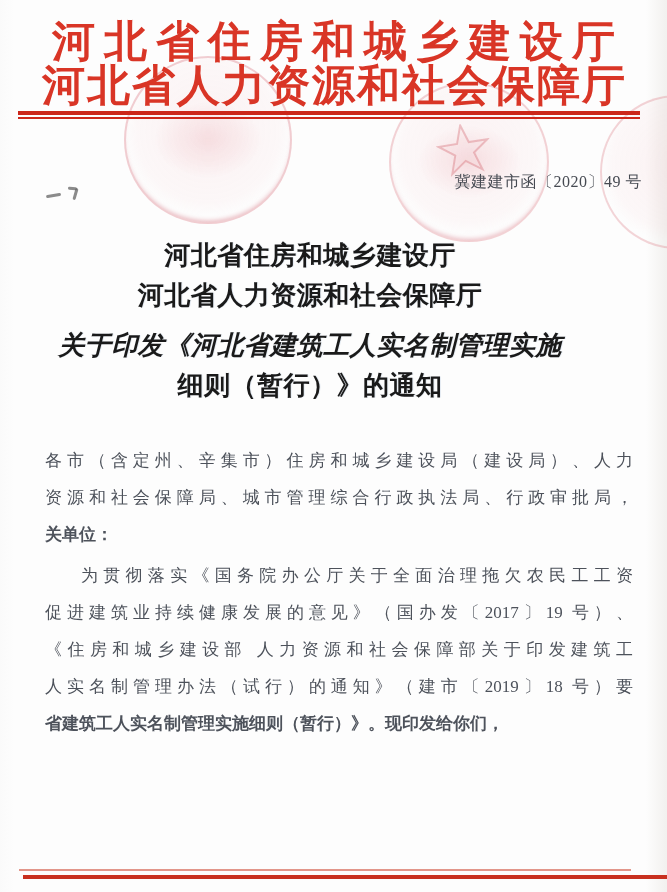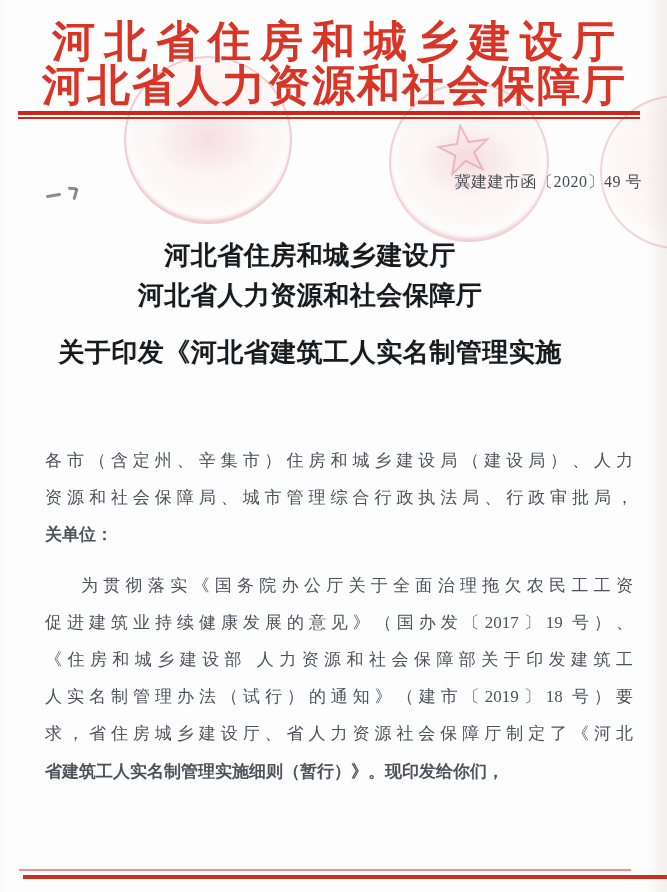--- a/index.html
+++ b/index.html
@@ -37,28 +37,28 @@
   .star{position:absolute;left:437px;top:124px;width:54px;height:52px;
     transform:rotate(-9deg);opacity:0.55;}
   
   .doc-number{position:absolute;top:172px;right:47px;
     font-size:16px;letter-spacing:0.5px;color:#464a52;white-space:nowrap;}
   
   .title-block{position:absolute;left:0;top:236px;width:620px;text-align:center;
     font-weight:bold;color:#1a1a1a;font-size:26px;line-height:40px;
     text-shadow:1px 0 0 rgba(130,160,200,0.18);}
   .title-line{letter-spacing:0.5px;white-space:nowrap;}
-  .title-line.gap{margin-top:17px;}
+  .title-line.gap{margin-top:10px;font-style:italic;}
   
   .body-block{position:absolute;left:45px;top:442px;width:588px;
     font-size:17px;color:#4d525b;}
   .bline{height:37.2px;line-height:37.2px;text-align:justify;text-align-last:justify;overflow:hidden;}
   .bline.end{text-align-last:left;font-weight:bold;}
   .bline.indent{text-indent:36px;}
-  .para2{margin-top:13px;}
+  .para2{margin-top:3px;}
   
   .pencil{position:absolute;background:#5a5a5a;opacity:0.7;border-radius:2px;}
   .pencil.m1{left:46px;top:194px;width:15px;height:2.5px;transform:rotate(-10deg);}
   .pencil.m2{left:68px;top:187px;width:9px;height:2.5px;transform:rotate(6deg);}
   .pencil.m3{left:74px;top:188px;width:2.5px;height:12px;transform:rotate(16deg);}
   
   .frule-thin{position:absolute;left:19px;top:869px;width:612px;height:2px;background:#e2968a;}
   .frule-thick{position:absolute;left:23px;top:875px;width:644px;height:4px;background:#c8301f;}
 </style>
 </head>
@@ -85,34 +85,34 @@
   <div class="pencil m1"></div>
   <div class="pencil m2"></div>
   <div class="pencil m3"></div>
 
   <div class="doc-number">冀建建市函〔2020〕49 号</div>
 
   <div class="title-block">
     <div class="title-line">河北省住房和城乡建设厅</div>
     <div class="title-line">河北省人力资源和社会保障厅</div>
     <div class="title-line gap">关于印发《河北省建筑工人实名制管理实施</div>
+    <div class="title-line">细则（暂行）》的通知</div>
   </div>
 
   <div class="body-block">
     <div>
       <div class="bline">各市（含定州、辛集市）住房和城乡建设局（建设局）、人力</div>
       <div class="bline">资源和社会保障局、城市管理综合行政执法局、行政审批局，</div>
       <div class="bline end">关单位：</div>
     </div>
     <div class="para2">
       <div class="bline indent">为贯彻落实《国务院办公厅关于全面治理拖欠农民工工资</div>
       <div class="bline">促进建筑业持续健康发展的意见》（国办发〔2017〕19 号）、</div>
       <div class="bline">《住房和城乡建设部 人力资源和社会保障部关于印发建筑工</div>
       <div class="bline">人实名制管理办法（试行）的通知》（建市〔2019〕18 号）要</div>
-      <div class="bline">求，省住房城乡建设厅、省人力资源社会保障厅制定了《河北</div>
       <div class="bline end">省建筑工人实名制管理实施细则（暂行）》。现印发给你们，</div>
     </div>
   </div>
 
   <div class="frule-thin"></div>
   <div class="frule-thick"></div>
 
 </div>
 
 </body></html>

